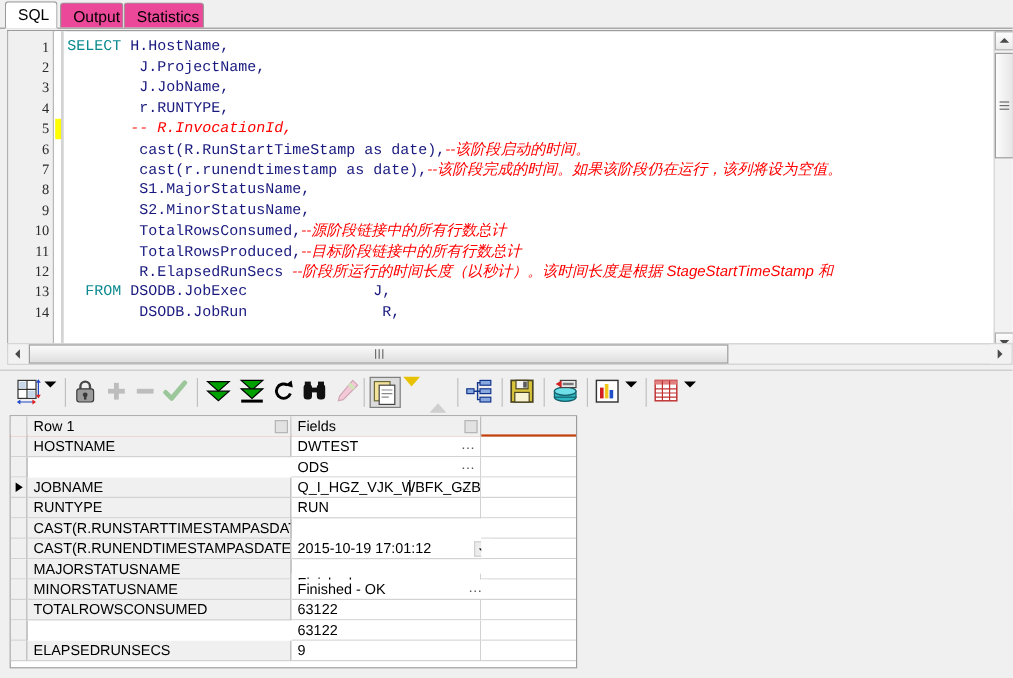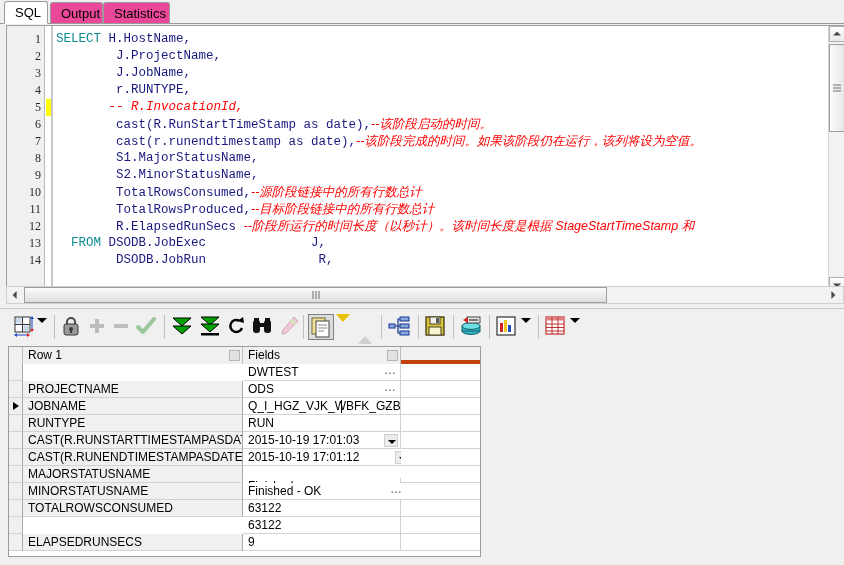--- a/index.html
+++ b/index.html
@@ -78,21 +78,21 @@
   .caret-y{width:0;height:0;border-left:7px solid transparent;border-right:7px solid transparent;
          border-top:8px solid #e8c200;}
   .caret-gray{width:0;height:0;border-left:7px solid transparent;border-right:7px solid transparent;
          border-bottom:8px solid #cfcfcf;}
   .btn-pressed{border:1px solid #808080;background:#dcdcdc;box-sizing:border-box;}
 
   
   .grid{position:absolute;left:8px;top:346px;width:473px;height:211px;background:#fff;
         border:1px solid #9c9c9c;box-sizing:border-box;}
   .ghead{position:absolute;left:0;top:0;width:471px;height:17px;background:#f0f0f0;
-         border-bottom:4px solid #c2410c;box-sizing:border-box;}
+         border-bottom:2px solid #c2410c;box-sizing:border-box;}
   .gh{position:absolute;top:0;height:17px;line-height:16px;font-size:12px;
       padding-left:5px;box-sizing:border-box;background:#f0f0f0;border-right:1px solid #bdbdbd;
       white-space:nowrap;overflow:hidden;}
   .gh .szbox{position:absolute;right:2px;top:3px;width:11px;height:11px;background:#e2e2e2;border:1px solid #b5b5b5;box-sizing:border-box;}
   .grow{position:absolute;left:0;height:17px;width:471px;}
   .cell{position:absolute;top:0;height:17px;line-height:16px;font-size:12px;
         padding-left:5px;box-sizing:border-box;border-right:1px solid #d2d2d2;
         border-bottom:1px solid #d2d2d2;white-space:nowrap;overflow:hidden;background:#fff;}
   .cell.sel{background:#f0f0f0;border-right:1px solid #a9a9a9;}
   .rowsel{position:absolute;left:0;top:0;width:14px;height:17px;background:#f0f0f0;
@@ -354,45 +354,44 @@
         <span class="szbox"></span>
       </div>
       <div class="gh" style="left:392px;width:79px;border-right:none;margin-top:20px;">
         <span>Comments</span>
         <span class="szbox"></span>
       </div>
     </div>
     <div id="grid-body" style="position:absolute;left:0;top:17px;width:471px;">
         <div class="grow" style="top: 0px;">
           <div class="rowsel"></div>
+          <div class="cell sel" style="left: 14px; width: 220px;">HOSTNAME</div>
           <div class="cell" style="left: 234px; width: 158px;"><span>DWTEST</span><span class="ellip">…</span></div>
           <div class="cell" style="left: 392px; width: 79px; border-right: none;"></div>
         </div>
         <div class="grow" style="top: 17px;">
           <div class="rowsel"></div>
-          <div class="cell sel" style="left: 14px; width: 220px;">PROJECTNAME</div>
           <div class="cell" style="left: 234px; width: 158px;"><span>ODS</span><span class="ellip">…</span></div>
           <div class="cell" style="left: 392px; width: 79px; border-right: none;"></div>
         </div>
         <div class="grow" style="top: 34px;">
           <div class="rowsel cur"></div>
           <div class="cell sel" style="left: 14px; width: 220px;">JOBNAME</div>
           <div class="cell" style="left: 234px; width: 158px;"><span>Q_I_HGZ_VJK_WBFK_GZB</span><span class="ellip">…</span><span class="caretxt" style="left: 98px;"></span></div>
           <div class="cell" style="left: 392px; width: 79px; border-right: none;"></div>
         </div>
         <div class="grow" style="top: 51px;">
           <div class="rowsel"></div>
           <div class="cell sel" style="left: 14px; width: 220px;">RUNTYPE</div>
           <div class="cell" style="left: 234px; width: 158px;"><span>RUN</span></div>
           <div class="cell" style="left: 392px; width: 79px; border-right: none;"></div>
         </div>
         <div class="grow" style="top: 68px;">
           <div class="rowsel"></div>
           <div class="cell sel" style="left: 14px; width: 220px;">CAST(R.RUNSTARTTIMESTAMPASDATE</div>
-          <div class="cell" style="left: 234px; width: 158px;"><span>2015-10-19 17:01:03</span><span class="ddbtn"></span></div>
           <div class="cell" style="left: 392px; width: 79px; border-right: none;"></div>
         </div>
         <div class="grow" style="top: 85px;">
           <div class="rowsel"></div>
           <div class="cell sel" style="left: 14px; width: 220px;">CAST(R.RUNENDTIMESTAMPASDATE)</div>
           <div class="cell" style="left: 234px; width: 169px;"><span>2015-10-19 17:01:12</span><span class="ddbtn"></span></div>
           <div class="cell" style="left: 392px; width: 79px; border-right: none;"></div>
         </div>
         <div class="grow" style="top: 102px;">
           <div class="rowsel"></div>

